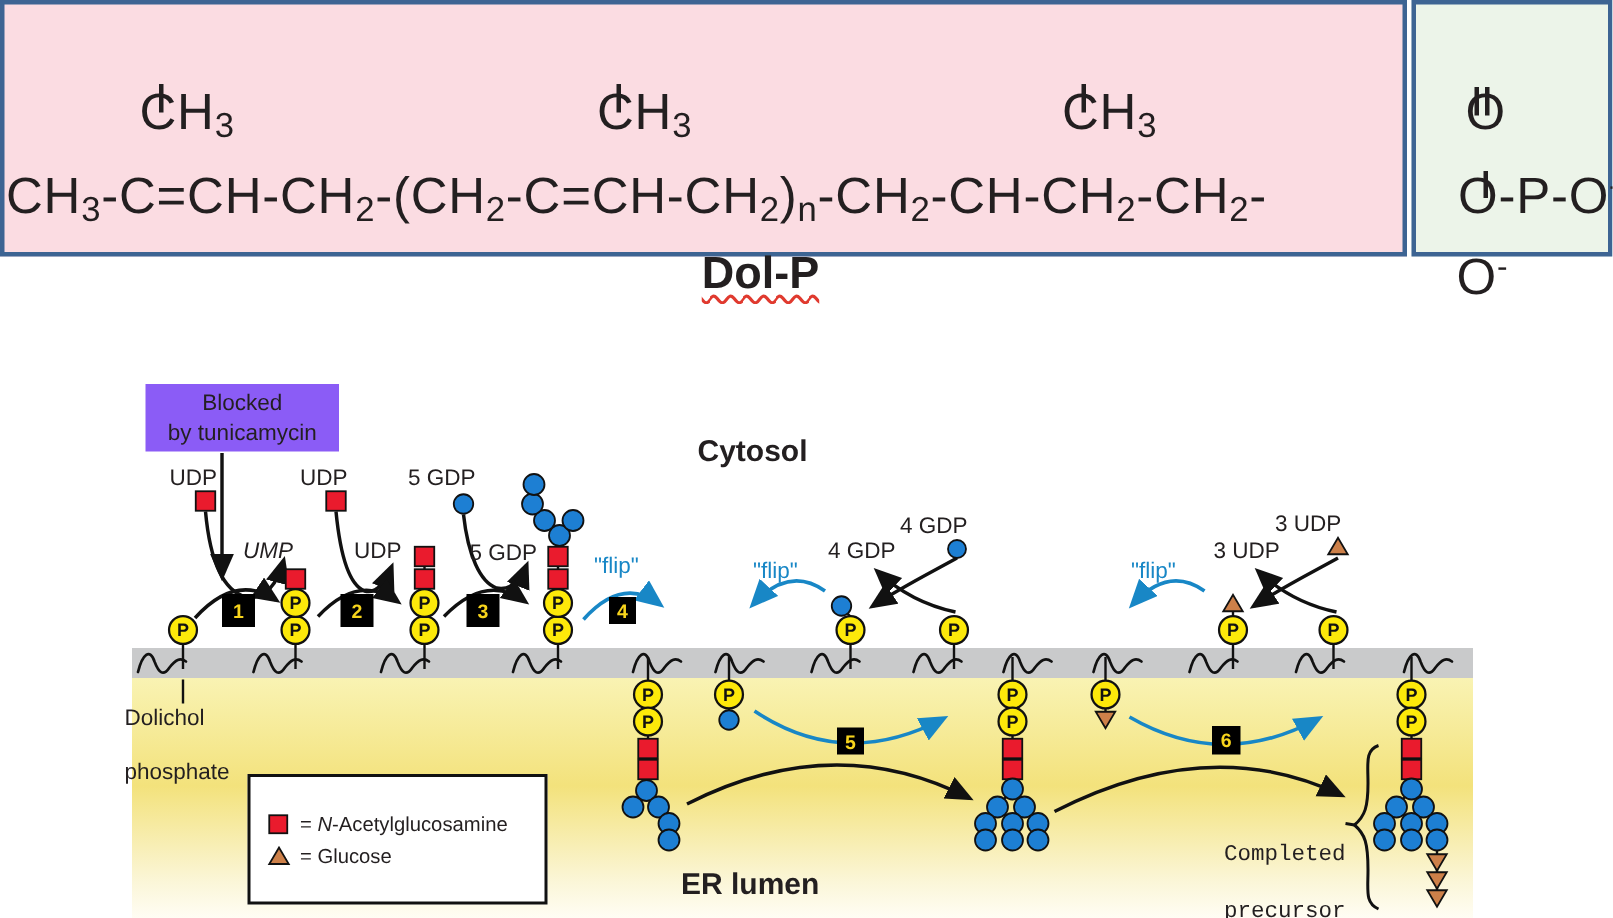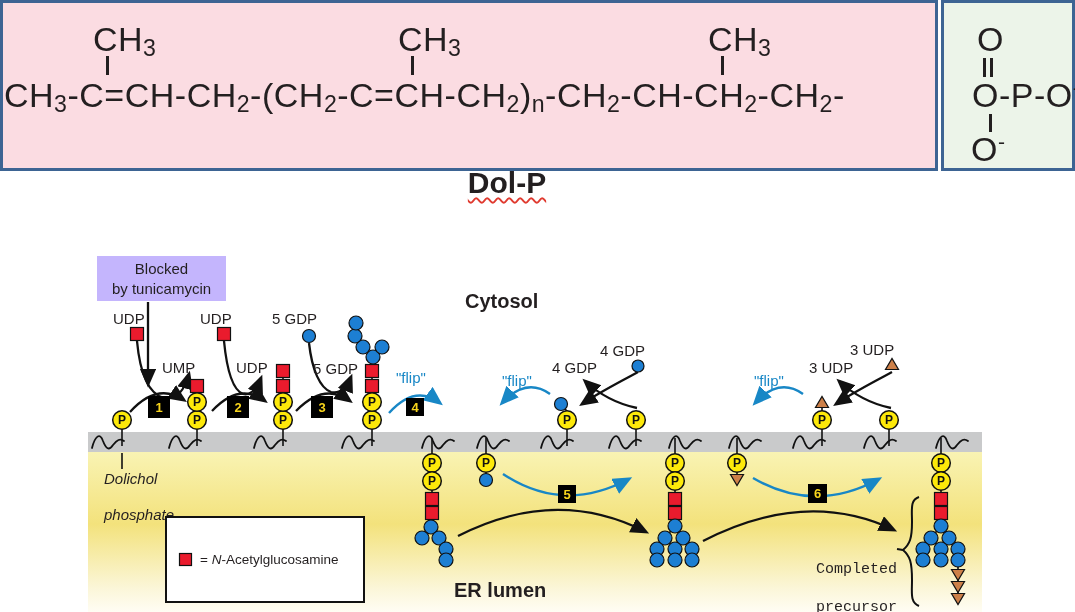--- a/index.html
+++ b/index.html
@@ -2,35 +2,35 @@
 <html><head>
 <meta charset="utf-8">
 <style>
   html,body{margin:0;padding:0;}
   body{width:1075px;height:612px;position:relative;background:#fff;
        font-family:"Liberation Sans",sans-serif;color:#231f20;overflow:hidden;}
   .abs{position:absolute;}
   
   #pink-panel{left:0;top:2;width:932px;height:165px;background:#fbdce2;border:3px solid #3d6493;}
   #green-panel{left:941px;top:2;width:128px;height:165px;background:#ecf4e9;border:3px solid #3d6493;}
-  .formula{font-size:34px;white-space:nowrap;letter-spacing:.5px;}
+  .formula{font-size:34px;white-space:nowrap;letter-spacing:.5px;margin-top:36px;}
   .formula sub{font-size:68%;vertical-align:-0.22em;}
   .formula sup{font-size:62%;vertical-align:0.55em;}
   .bond-v{width:3px;background:#231f20;}
   #dol-p{left:452px;top:166px;width:110px;text-align:center;font-size:30px;font-weight:bold;
          text-decoration:underline wavy #e03a2f 2px;text-underline-offset:4px;}
   
   #lumen{left:88px;top:452px;width:894px;height:160px;
          background:linear-gradient(180deg,#f9f3b3 0%,#f3e27c 45%,#fbf6d8 85%,#fffdf4 100%);}
   #membrane{left:88px;top:432px;width:894px;height:20px;background:#c9cacb;}
   #gfx{left:0;top:0;width:1075px;height:612px;pointer-events:none;}
   .lbl{font-size:15px;white-space:pre;line-height:18px;}
   .bold{font-weight:bold;font-size:20px;}
   .blue{color:#1887c6;}
-  #blocked-box{left:97px;top:256px;width:129px;height:45px;background:#c4b5fd;
+  #blocked-box{left:97px;top:256px;width:129px;height:45px;background:#8b5cf6;
                display:flex;flex-direction:column;justify-content:center;align-items:center;
                font-size:15px;line-height:20px;}
   .step{background:#000;color:#f7d41c;font-weight:bold;font-size:13px;
         display:flex;align-items:center;justify-content:center;}
   #legend{left:165px;top:516px;width:200px;height:87px;background:#fff;border:2px solid #111;
           display:flex;flex-direction:column;justify-content:center;gap:6px;padding-left:11px;box-sizing:border-box;}
   .leg-row{display:flex;align-items:center;gap:6px;font-size:13.5px;}
   #completed-label{text-align:left;line-height:19px;}
 </style>
 </head>
@@ -270,47 +270,53 @@
 
 <div class="abs bold" style="left:465px;top:290px;">Cytosol</div>
 <div class="abs bold" style="left:454px;top:579px;">ER lumen</div>
 
 <div class="abs" id="blocked-box">
   <span>Blocked</span>
   <span>by tunicamycin</span>
 </div>
 
 <div class="abs lbl" style="left:113px;top:310px;">UDP</div>
-<div class="abs lbl" style="left:162px;top:359px;">UMP</div>
+<div class="abs lbl" style="left:162px;top:359px;font-style:italic;">UMP</div>
 <div class="abs lbl" style="left:200px;top:310px;">UDP</div>
 <div class="abs lbl" style="left:236px;top:359px;">UDP</div>
 <div class="abs lbl" style="left:272px;top:310px;">5 GDP</div>
 <div class="abs lbl" style="left:313px;top:360px;">5 GDP</div>
 <div class="abs lbl" style="left:552px;top:359px;">4 GDP</div>
 <div class="abs lbl" style="left:600px;top:342px;">4 GDP</div>
 <div class="abs lbl" style="left:809px;top:359px;">3 UDP</div>
 <div class="abs lbl" style="left:850px;top:341px;">3 UDP</div>
 
 <div class="abs lbl blue" style="left:396px;top:369px;">"flip"</div>
 <div class="abs lbl blue" style="left:502px;top:372px;">"flip"</div>
 <div class="abs lbl blue" style="left:754px;top:372px;">"flip"</div>
 
 <div class="abs step" style="left:148px;top:396px;width:22px;height:22px;">1</div>
 <div class="abs step" style="left:227px;top:396px;width:22px;height:22px;">2</div>
 <div class="abs step" style="left:311px;top:396px;width:22px;height:22px;">3</div>
 <div class="abs step" style="left:406px;top:398px;width:18px;height:18px;">4</div>
 <div class="abs step" style="left:558px;top:485px;width:18px;height:18px;">5</div>
 <div class="abs step" style="left:808px;top:484px;width:19px;height:19px;">6</div>
 
-<div class="abs lbl" style="left:104px;top:470px;font-style:italic;"><span>Dolichol</span><br>
+<div class="abs lbl" style="left:83px;top:470px;"><span>Dolichol</span><br>
 <span>phosphate</span></div>
 
 <div class="abs lbl" id="completed-label" style="left:816px;top:560px;font-family:Liberation Mono, monospace;"><span>Completed</span><br>
 <span>precursor</span></div>
 
 <div class="abs" id="legend">
     <div class="leg-row">
       <svg width="16" height="15">
         <rect x="1.5" y="1.5" width="12" height="12" fill="#ea1b2d" stroke="#111" stroke-width="1.2"></rect>
       </svg>
       <span><span>= </span><i>N</i><span>-Acetylglucosamine</span></span>
     </div>
+    <div class="leg-row">
+      <svg width="16" height="15">
+        <polygon points="1.5,13 14.5,13 8,2" fill="#cd8049" stroke="#111" stroke-width="1.2"></polygon>
+      </svg>
+      <span><span>= </span><span>Glucose</span></span>
+    </div>
   </div>
 
 </body></html>

